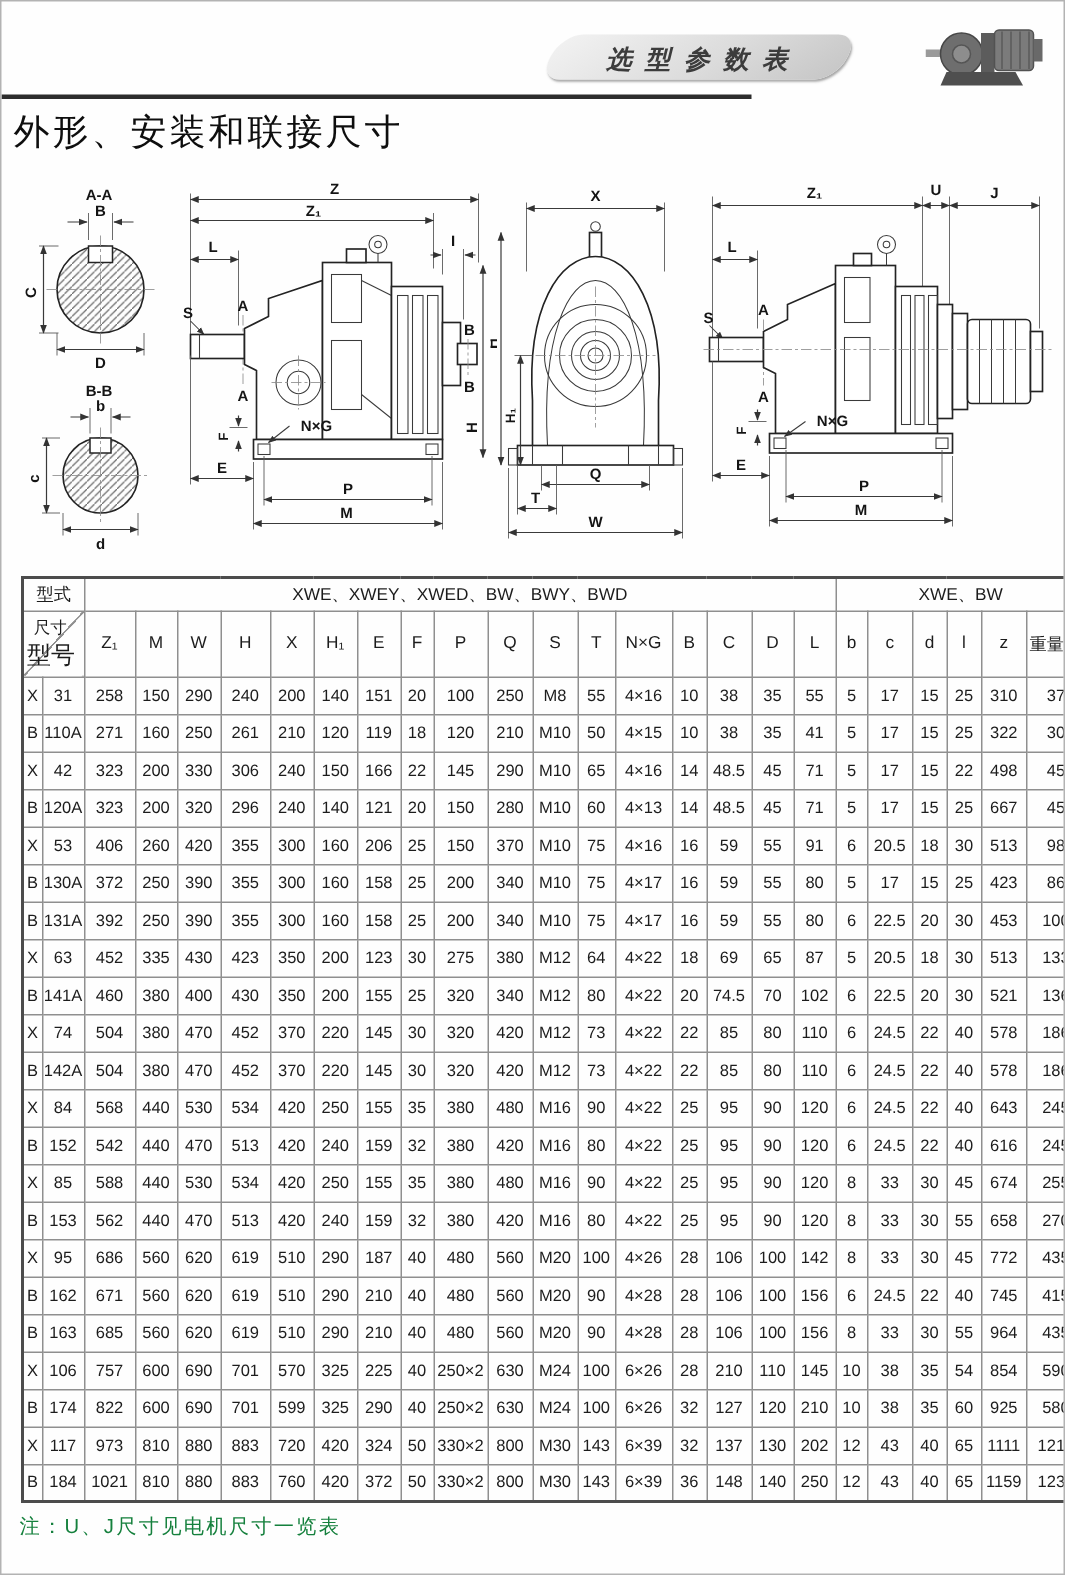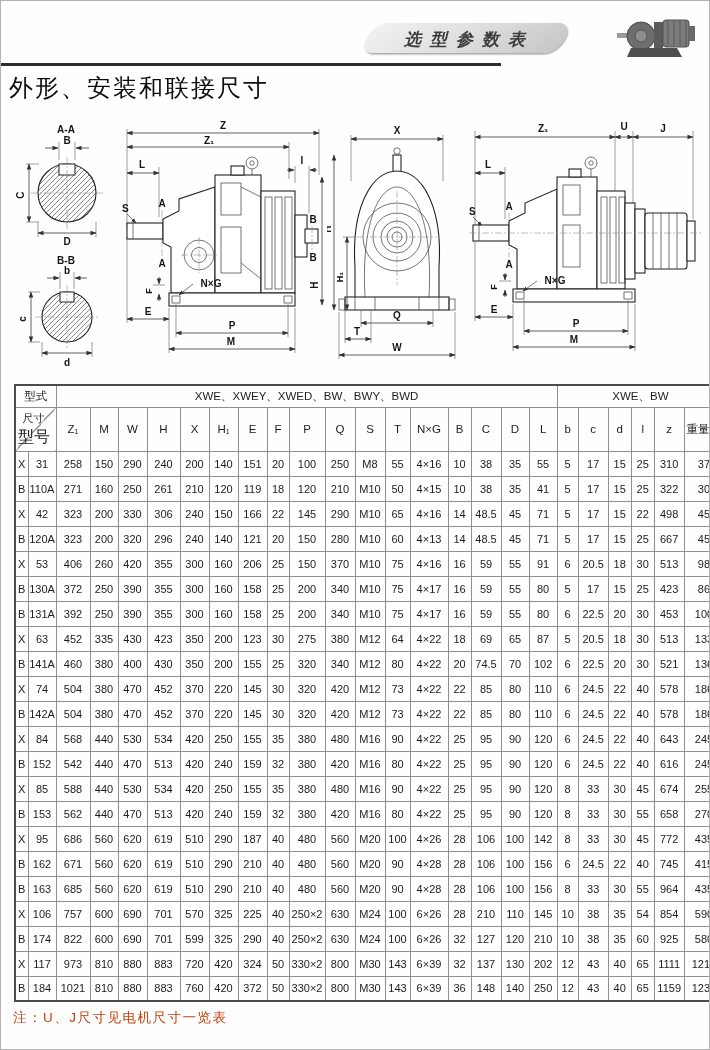--- a/index.html
+++ b/index.html
@@ -38,21 +38,21 @@
   .dim-table th,.dim-table td{border:1px solid #8f8f8f;text-align:center;vertical-align:middle;
     padding:0;font-weight:normal;white-space:nowrap;overflow:hidden}
   .dim-table thead tr.r1 th{height:22px;font-size:11.5px}
   .dim-table thead tr.r2 th{height:44px;font-size:11.5px}
   .dim-table tbody td{height:25px}
   .diag{position:relative;background:
     linear-gradient(to bottom right,transparent calc(50% - .6px),#8f8f8f calc(50% - .6px),#8f8f8f calc(50% + .6px),transparent calc(50% + .6px))}
   .diag .corner-top{position:absolute;top:3px;right:11px;font-size:11px}
   .diag .corner-bottom{position:absolute;bottom:3px;left:2px;font-size:16px}
 
-  .footnote{position:absolute;left:12px;top:1008px;font-size:13.5px;color:#c2410c;letter-spacing:1.5px}
+  .footnote{position:absolute;left:12px;top:1008px;font-size:13.5px;color:#15803d;letter-spacing:1.5px}
 </style>
 </head>
 <body>
 
 <div class="page">
 
   <svg width="0" height="0" style="position:absolute">
     <defs>
       <marker id="arr" viewBox="0 0 10 10" refX="9.2" refY="5" markerWidth="7.5" markerHeight="7.5" orient="auto-start-reverse">
         <path d="M0,1.2 L10,5 L0,8.8 z" fill="#333"></path>

